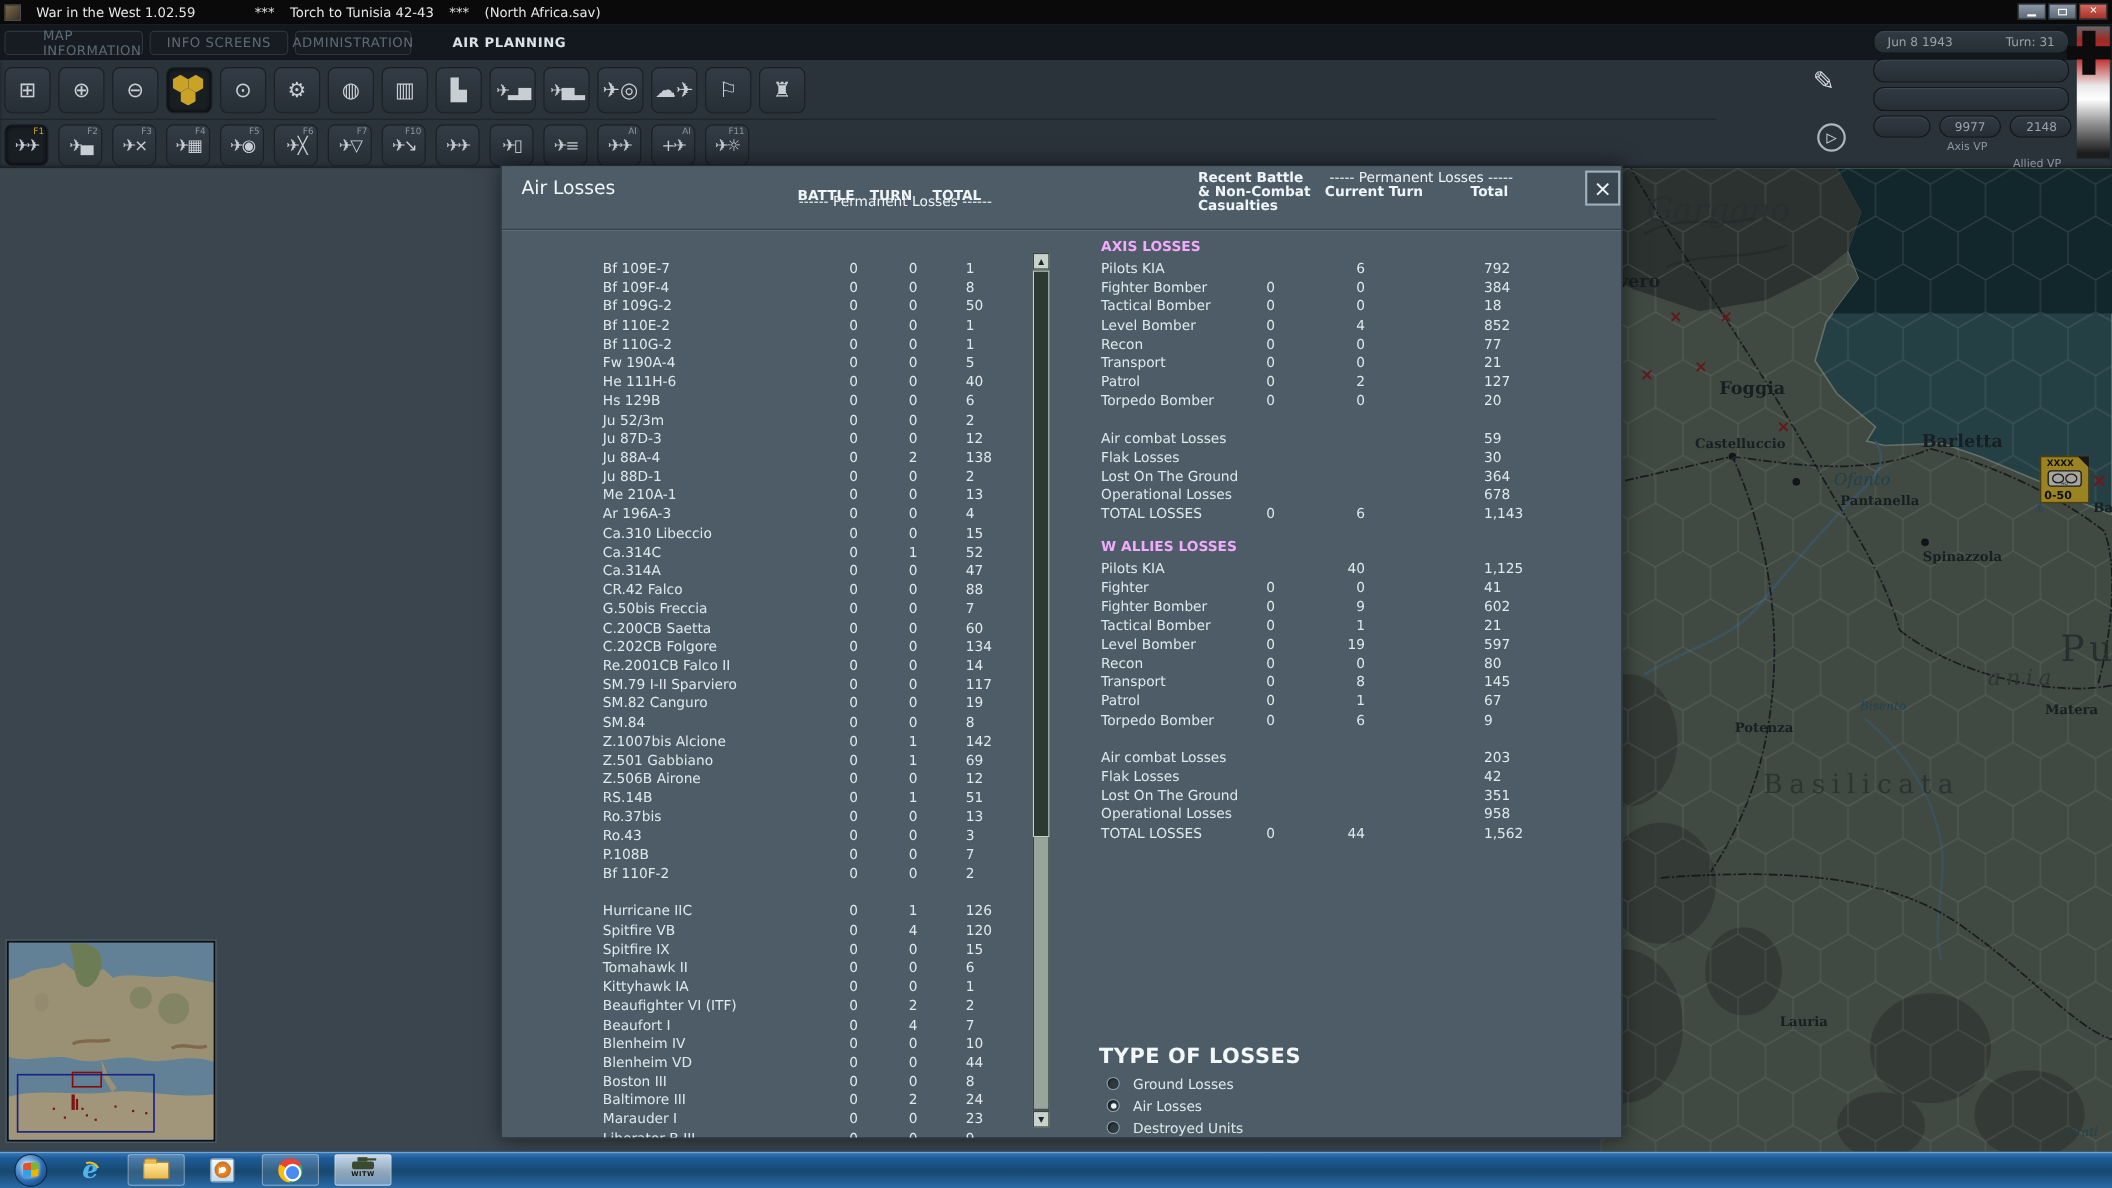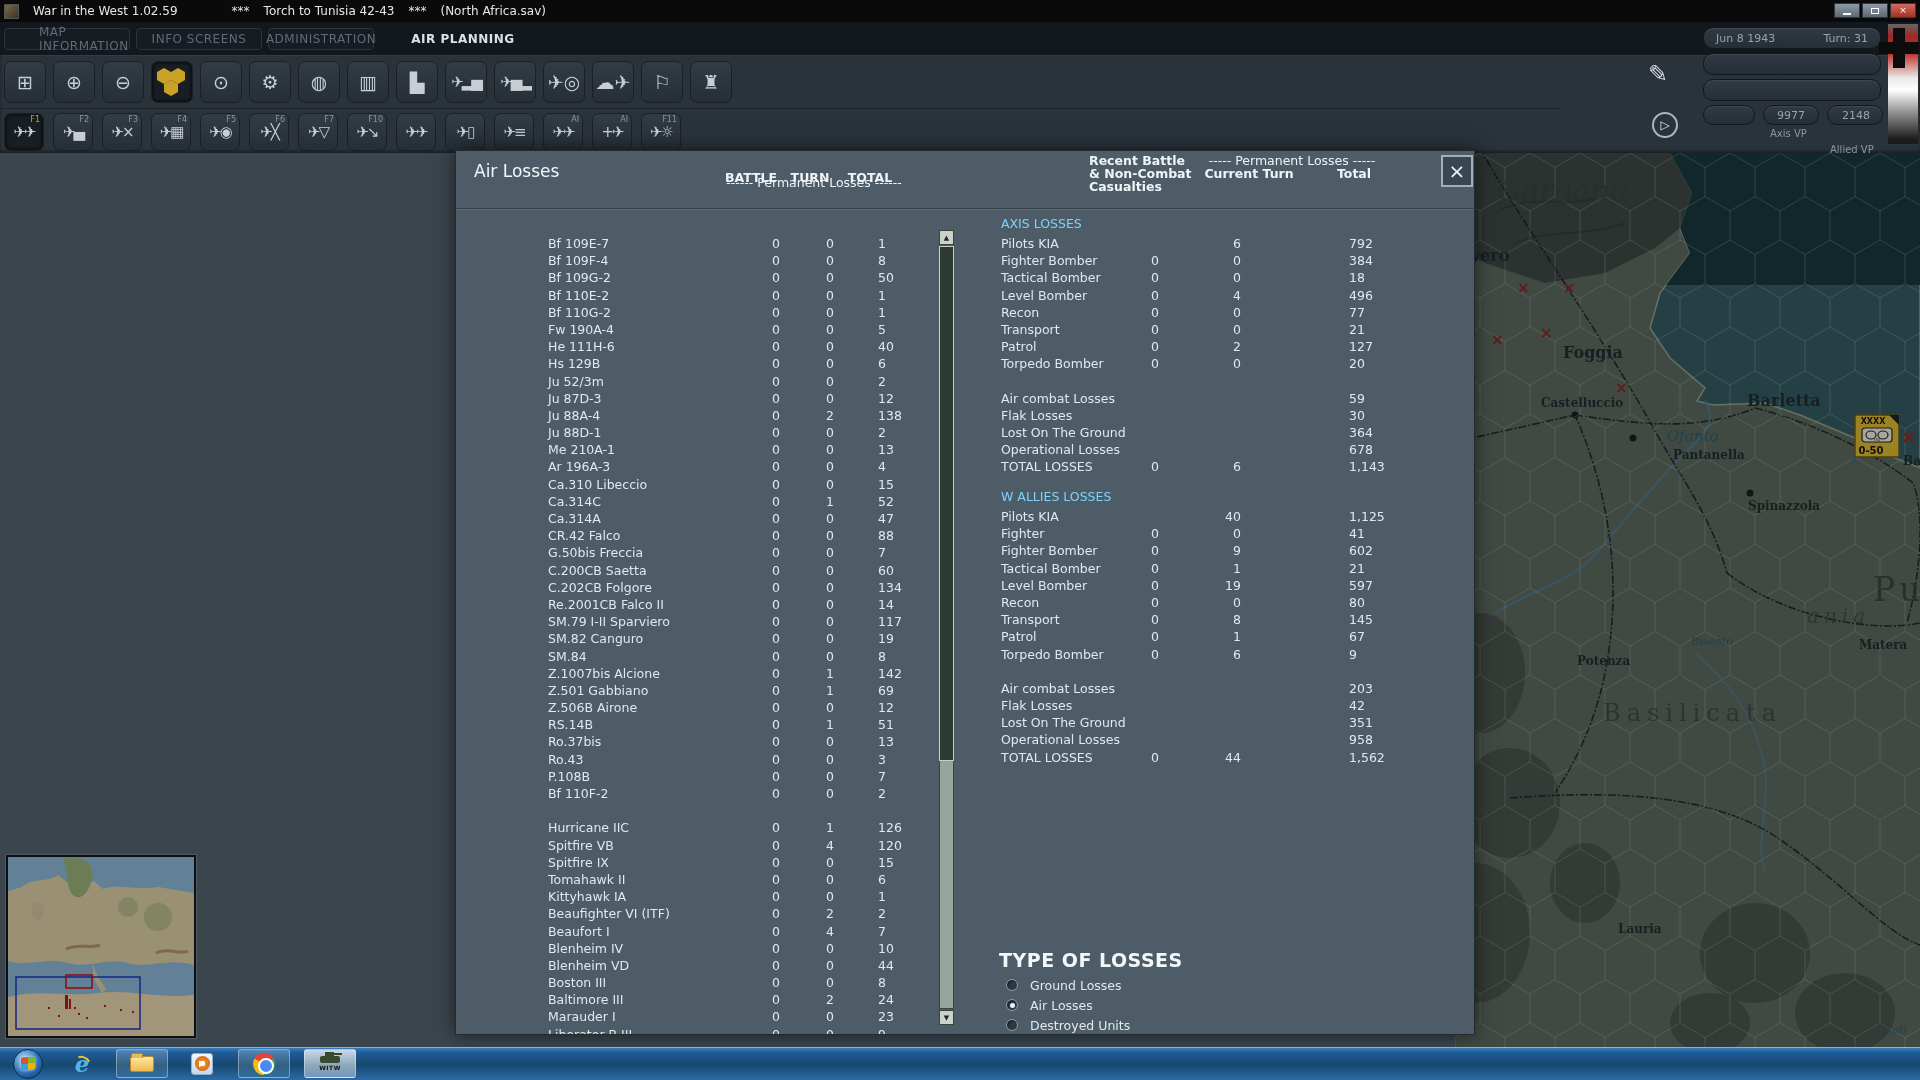--- a/index.html
+++ b/index.html
@@ -82,21 +82,21 @@
   .t-row,.rr{position:relative;height:17.2px;line-height:17.2px;}
   .t-row span,.rr span{position:absolute;white-space:nowrap;}
   .t-name{left:92px}
   .t-b{left:268px;width:56px;text-align:right}
   .t-t{left:330px;width:48px;text-align:right}
   .t-tot{left:422px}
   .rr-label{left:545px}
   .rr-b{left:655px;width:48px;text-align:right}
   .rr-t{left:735px;width:50px;text-align:right}
   .rr-tot{left:893px}
-  .sect-hdr{position:absolute;font-weight:normal;color:#7dd3fc;left:545px;}
+  .sect-hdr{position:absolute;font-weight:bold;color:#f0abfc;left:545px;}
   #aircraft-rows{position:absolute;left:0;top:84px;width:1020px;}
   #axis-rows{position:absolute;left:0;top:84px;width:1020px;}
   #allies-rows{position:absolute;left:0;top:357px;width:1020px;}
   .spacer-row{height:17.2px;}
   
   .sb-track{position:absolute;left:483px;top:95px;width:15px;height:763px;background:#97a59b;border:1px solid #39443c;}
   .sb-btn{position:absolute;left:483px;width:15px;height:15px;background:#c9d3c9;border:1px solid #39443c;
           display:flex;align-items:center;justify-content:center;font-size:7px;color:#223;cursor:pointer;}
   .sb-thumb{position:absolute;left:483px;top:95px;width:15px;height:515px;background:#2c3a33;border:1px solid #c5d0c5;cursor:grab;}
   
@@ -735,21 +735,21 @@
         <div class="rr">
           <span class="rr-label">Tactical Bomber</span>
           <span class="rr-b">0</span>
           <span class="rr-t">0</span>
           <span class="rr-tot">18</span>
         </div>
         <div class="rr">
           <span class="rr-label">Level Bomber</span>
           <span class="rr-b">0</span>
           <span class="rr-t">4</span>
-          <span class="rr-tot">496</span>
+          <span class="rr-tot">852</span>
         </div>
         <div class="rr">
           <span class="rr-label">Recon</span>
           <span class="rr-b">0</span>
           <span class="rr-t">0</span>
           <span class="rr-tot">77</span>
         </div>
         <div class="rr">
           <span class="rr-label">Transport</span>
           <span class="rr-b">0</span>

